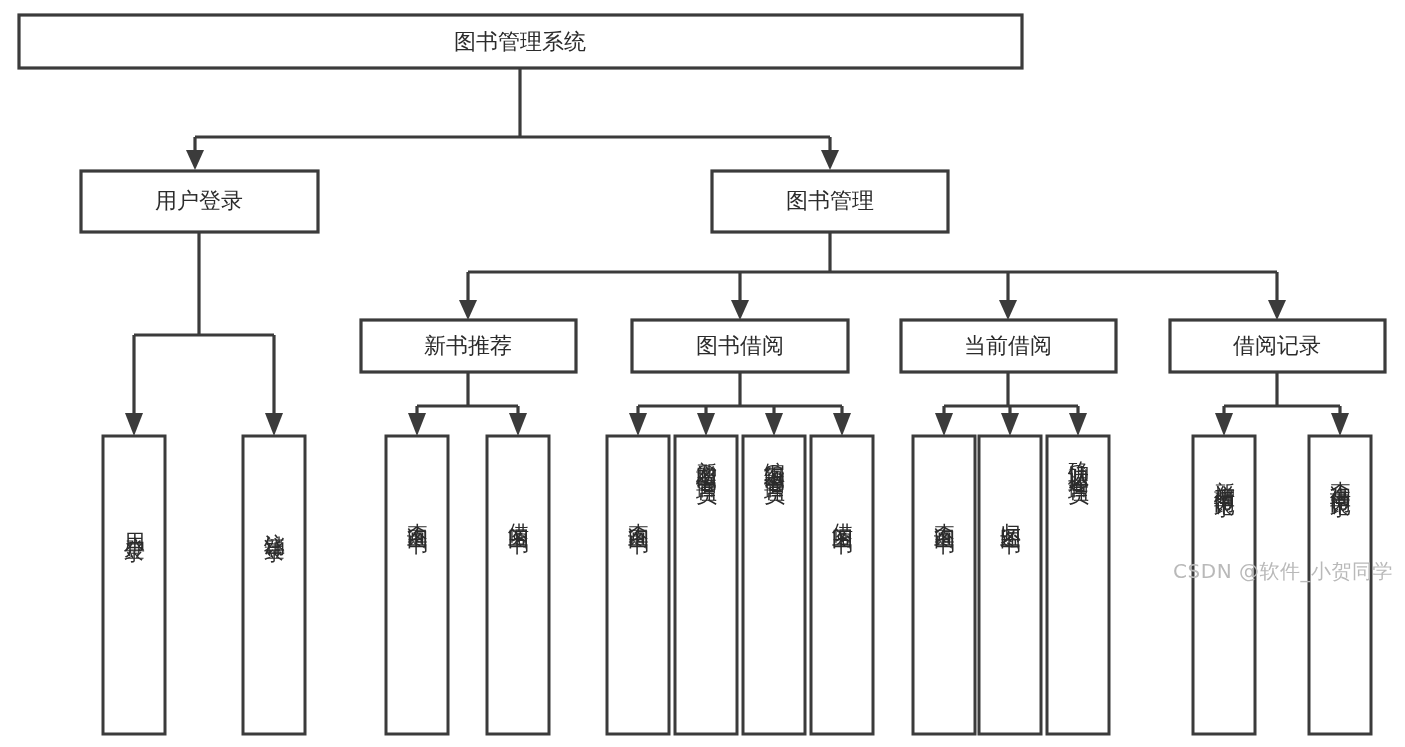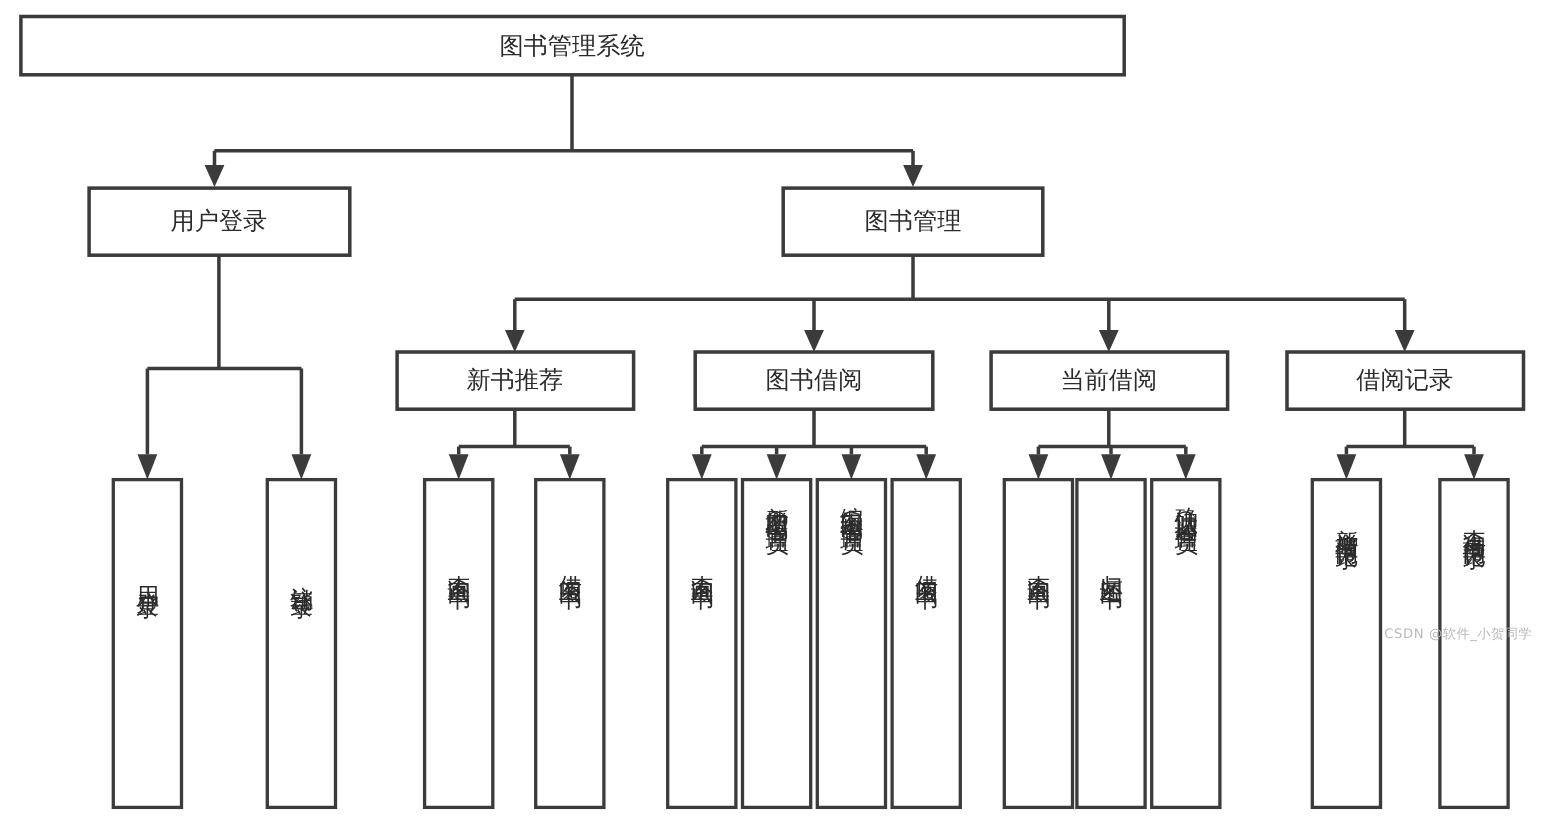--- a/index.html
+++ b/index.html
@@ -71,21 +71,21 @@
     letter-spacing: 3.5px;
     color: #2b2b2b;
     white-space: nowrap;
     text-align: start;
   }
   .watermark {
     position: absolute;
     right: 12px;
     bottom: 6px;
     font-family: "DejaVu Sans", "Liberation Sans", sans-serif;
-    font-size: 12px;
+    font-size: 20px;
     color: #b9b9b9;
     letter-spacing: 0.5px;
     user-select: none;
     white-space: nowrap;
   }
 </style>
 </head>
 <body>
 
 <div id="diagram-root">

